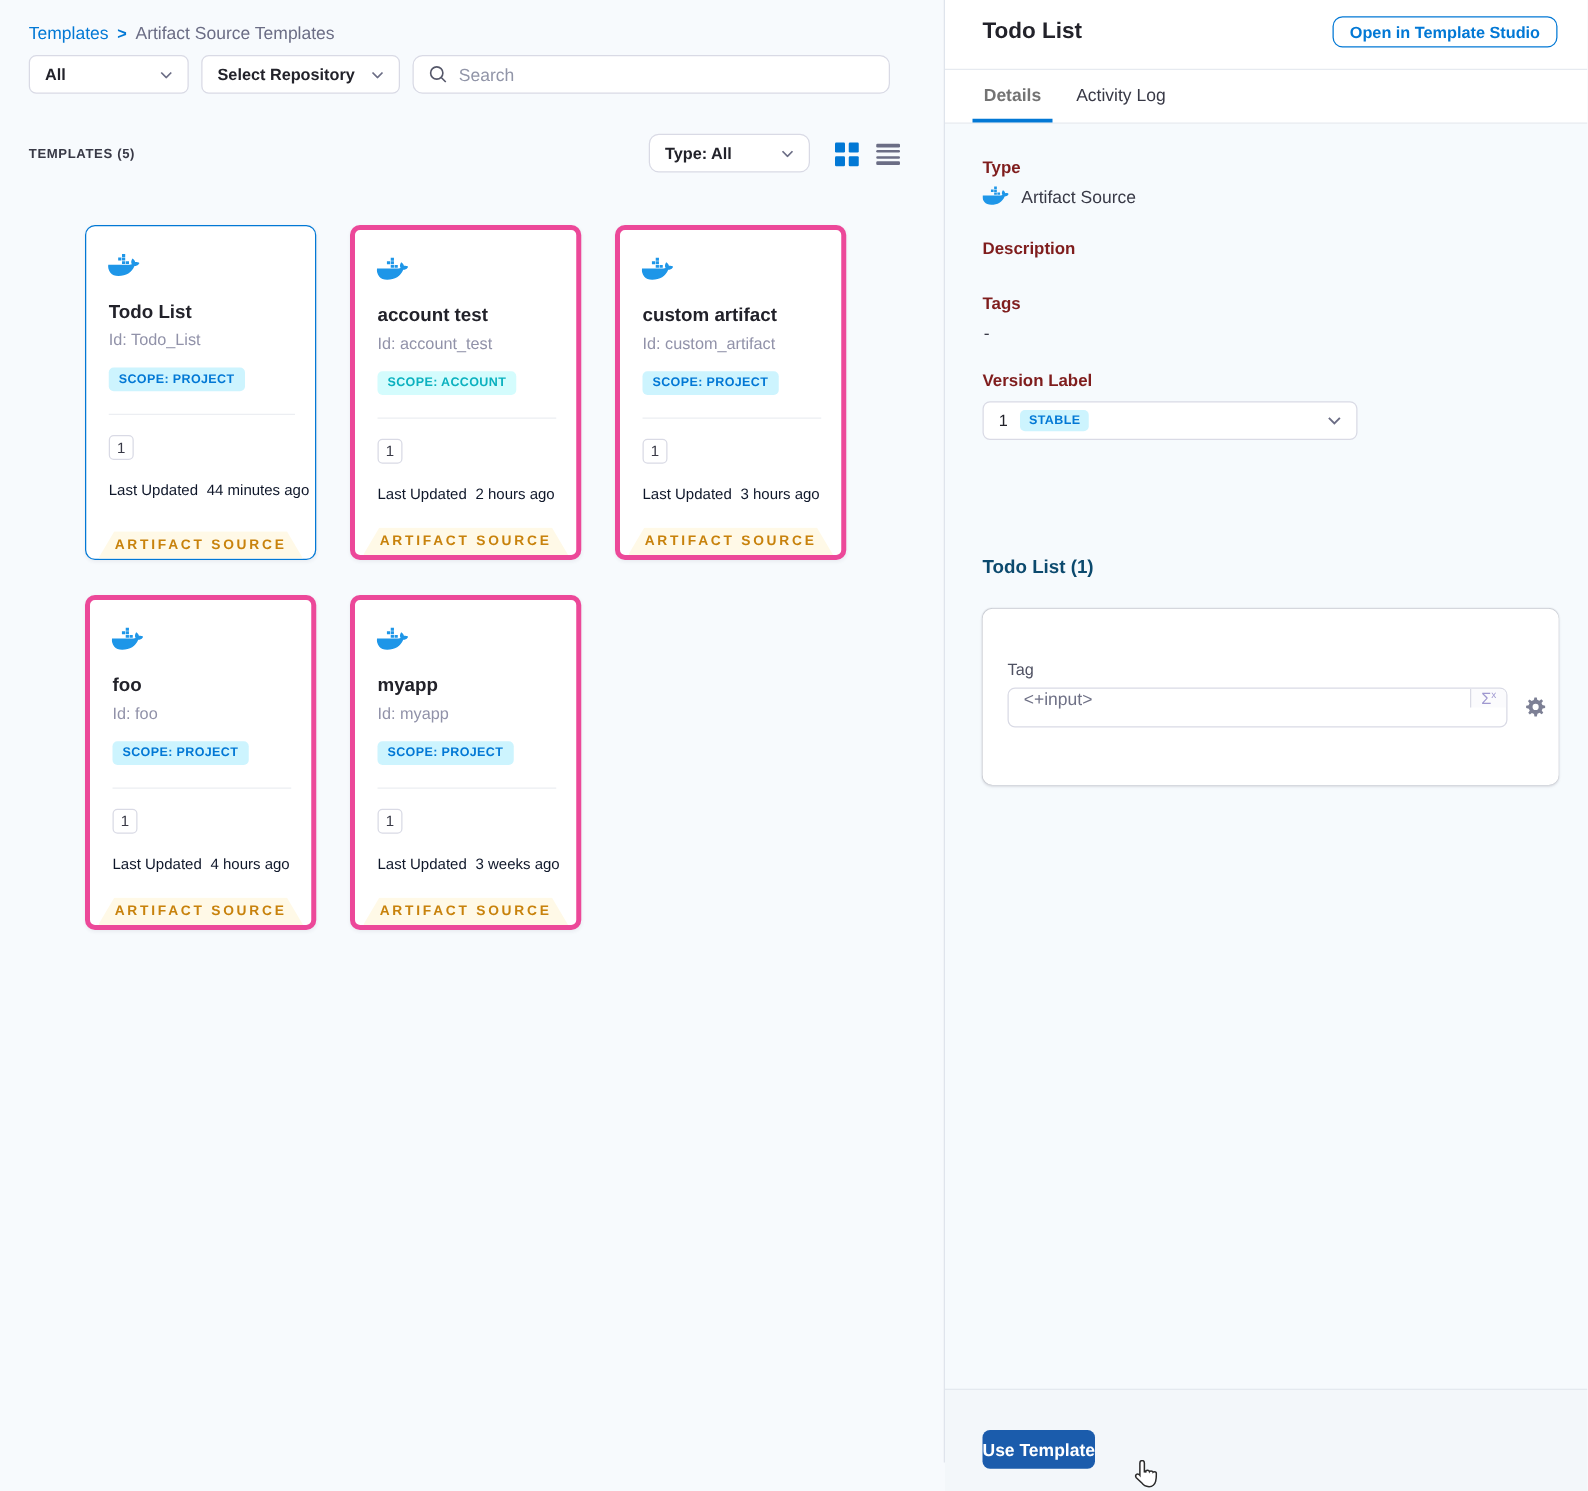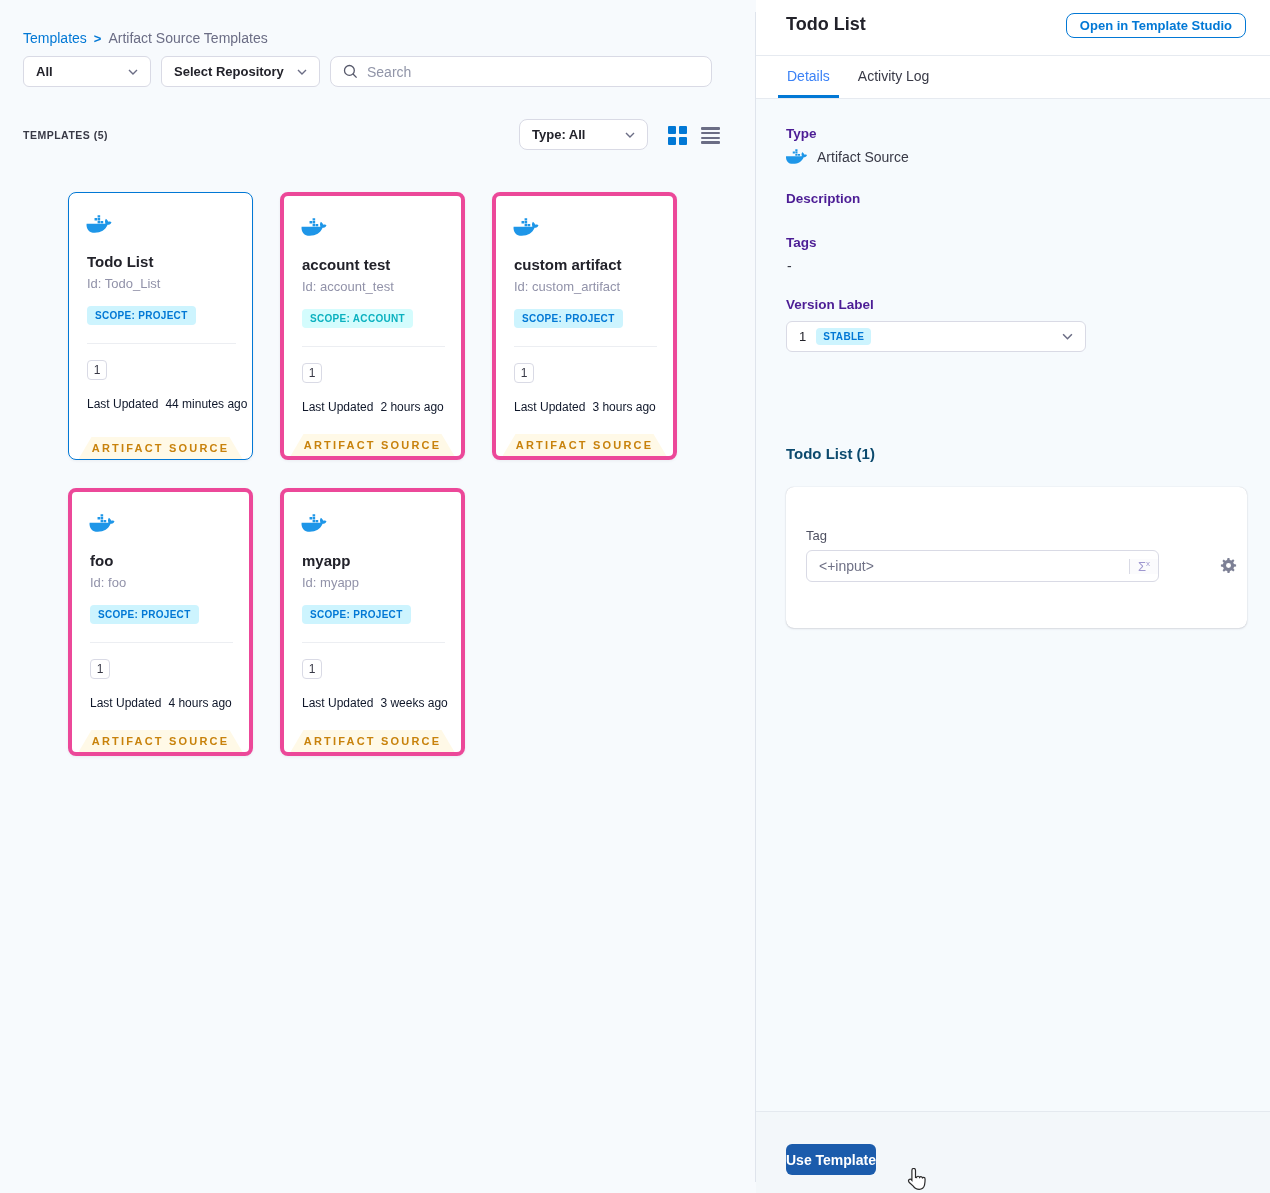--- a/index.html
+++ b/index.html
@@ -7,21 +7,21 @@
   body {
     font-family:"Liberation Sans", sans-serif;
     background:#f7fafd;
     position:relative;
     overflow:hidden;
     color:#383946;
   }
   svg { display:block; }
 
   
-  .left-panel { position:absolute; left:0; top:0; width:756px; height:1170px; background:#f7fafd; border-right:1px solid #dfe4ec;margin-top:12px; }
+  .left-panel { position:absolute; left:0; top:0; width:756px; height:1170px; background:#f7fafd; border-right:1px solid #dfe4ec; }
 
   .breadcrumb { position:absolute; left:23px; top:18px; font-size:14px; display:flex; align-items:center; gap:7px; }
   .crumb-link { color:var(--accent,#0278d5); text-decoration:none; cursor:pointer; }
   .crumb-sep  { color:var(--accent,#0278d5); font-size:13px; font-weight:bold; }
   .crumb-current { color:#6b6d85; }
 
   .filters { position:absolute; left:23px; top:44px; display:flex; gap:10px; }
   .select-box {
     height:31px; background:#fff; border:1px solid #d9dae5; border-radius:6px;
     display:flex; align-items:center; justify-content:space-between;
@@ -93,23 +93,23 @@
     font-family:"Liberation Sans", sans-serif;
   }
   .rp-tabs {
     position:absolute; top:56px; left:0; right:0; height:43px; background:#fff;
     border-bottom:1px solid #e6eaf0; display:flex; align-items:stretch; padding-left:22px; gap:10px;
   }
   .rp-tab {
     font-size:14px; color:#383946; display:flex; align-items:center; padding:0 9px;
     cursor:pointer; border-bottom:3px solid transparent;
   }
-  .rp-tab.active { font-weight:normal; color:#3b82f6; border-bottom:3px solid var(--accent,#0278d5); }
-
-  .d-label { position:absolute; left:30px; font-size:13.5px; font-weight:bold; color:#4c1d95; }
+  .rp-tab.active { font-weight:bold; color:#737373; border-bottom:3px solid var(--accent,#0278d5); }
+
+  .d-label { position:absolute; left:30px; font-size:13.5px; font-weight:bold; color:#7f1d1d; }
   .d-type-row { position:absolute; left:30px; top:148px; display:flex; align-items:center; gap:10px; font-size:14px; color:#383946; }
   .d-type-row .docker-sm { color:var(--docker,#1e96e8); }
   .d-tags-value { position:absolute; left:31px; top:258px; font-size:14px; color:#383946; }
 
   .version-select {
     position:absolute; left:30px; top:321px; width:300px; height:31px;
     background:#fff; border:1px solid #d9dae5; border-radius:6px;
     display:flex; align-items:center; padding:0 12px; gap:10px; cursor:pointer;
   }
   .version-num { font-size:13px; color:#22222a; }
@@ -125,22 +125,22 @@
     display:flex; align-items:stretch; padding-left:22px; gap:22px;
   }
   .inputs-heading { position:absolute; left:30px; top:445px; font-size:15px; font-weight:bold; color:#0c4a6e; }
 
   .input-card {
     position:absolute; left:30px; top:487px; width:461px; height:141px; background:#fff; border-radius:8px;
     box-shadow:0 0 1px rgba(40,41,61,.25), 0 1px 2px rgba(96,97,112,.18);
   }
   .tag-label { position:absolute; left:20px; top:41px; font-size:13px; color:#4f5162; }
   .tag-input {
-    position:absolute; left:20px; top:63px; width:353px; height:32px;
-    border:1px solid #d9dae5; border-radius:6px; background:#fff; display:flex; align-items:center; overflow:hidden;
+    position:absolute; left:20px; top:63px; width:400px; height:32px;
+    border:1px solid #d9dae5; border-radius:6px; background:#fff; display:flex; align-items:flex-start; overflow:hidden;
   }
   .tag-input input {
     border:none; outline:none; flex:1; padding:0 12px; font-size:14px; color:#6f7186;
     font-family:"Liberation Sans", sans-serif; background:transparent;
   }
   .sigma-btn {
     width:29px; border-left:1px solid #d9dae5; background:#fbfbfd; color:#9f98d0;
     font-size:13px; display:flex; align-items:center; justify-content:center; cursor:pointer;
   }
   .sigma-btn sup { font-size:8px; margin-top:-6px; }

